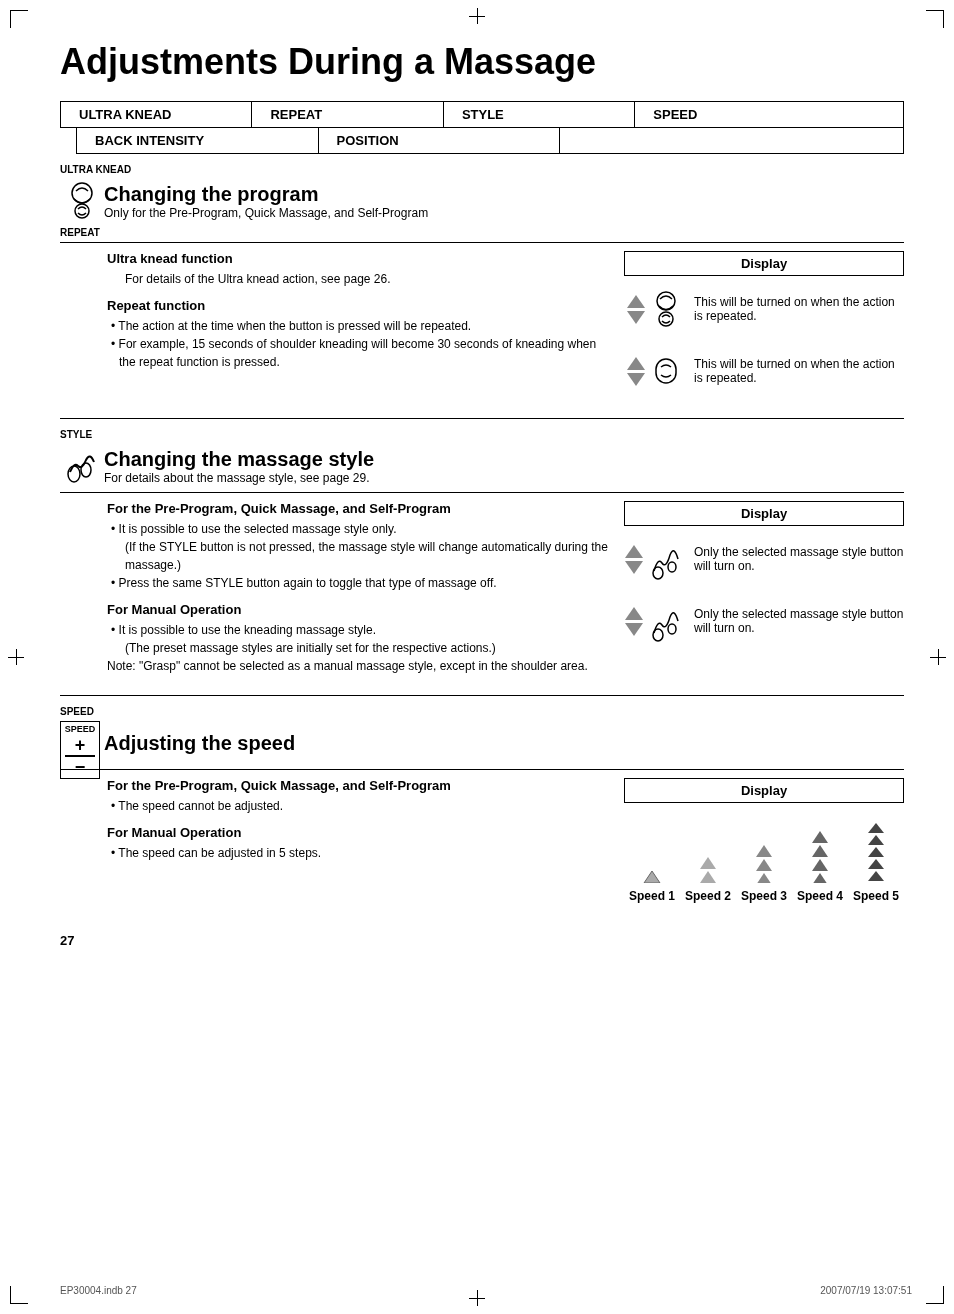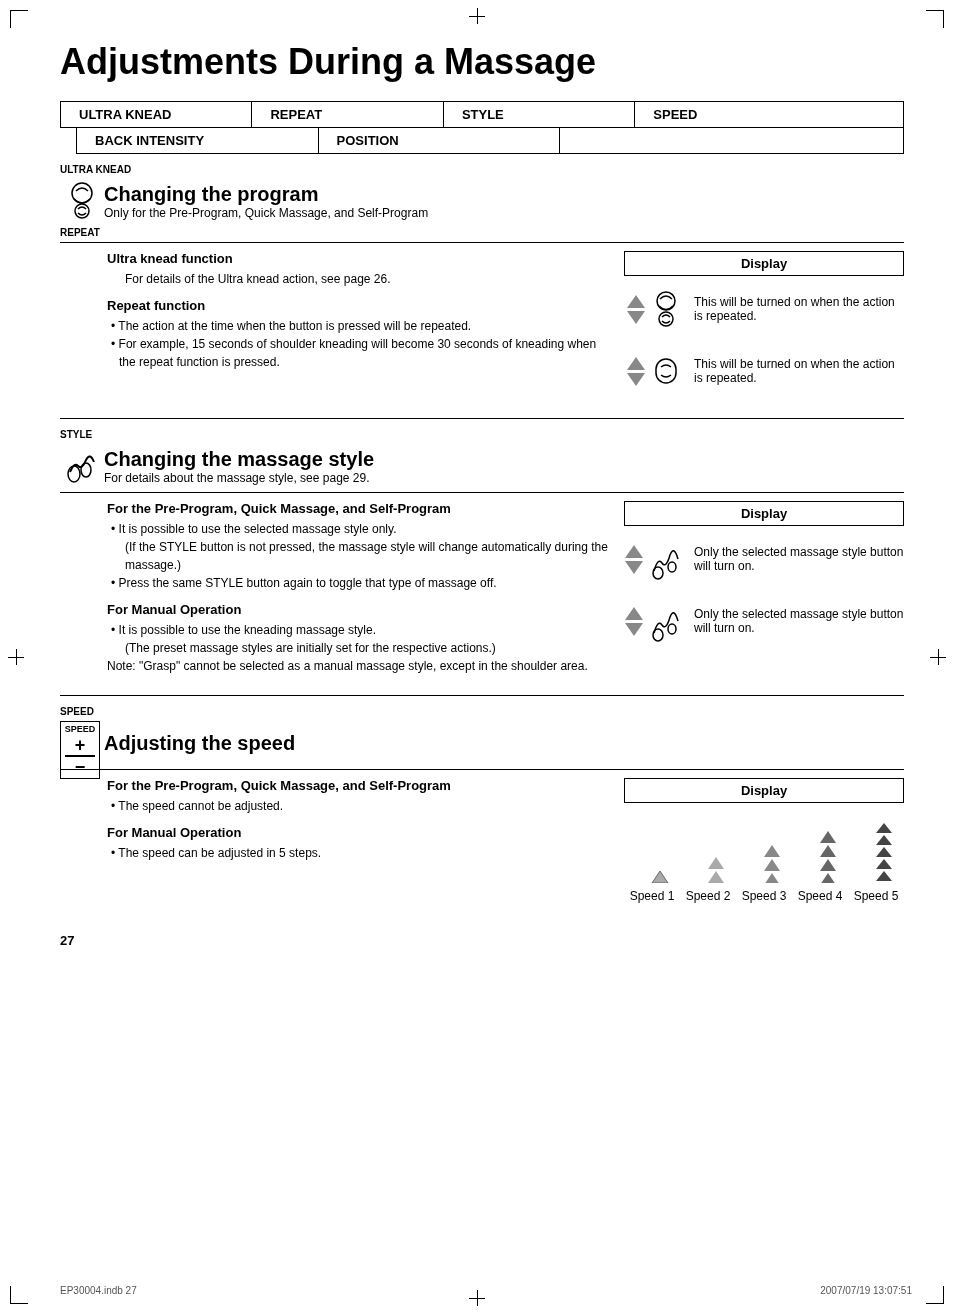--- a/index.html
+++ b/index.html
@@ -155,22 +155,23 @@
     
     .speed-display {
       display: flex;
       justify-content: space-around;
       align-items: flex-end;
       padding: 10px 0;
     }
     .speed-col {
       display: flex;
       flex-direction: column;
-      align-items: flex-end;
+      align-items: center;
       gap: 2px;
+      font-weight: bold;
     }
     .speed-label {
       font-size: 12px;
       margin-top: 4px;
     }
 
     
     .speed-icon-box {
       border: 1.5px solid #000;
       width: 40px;

